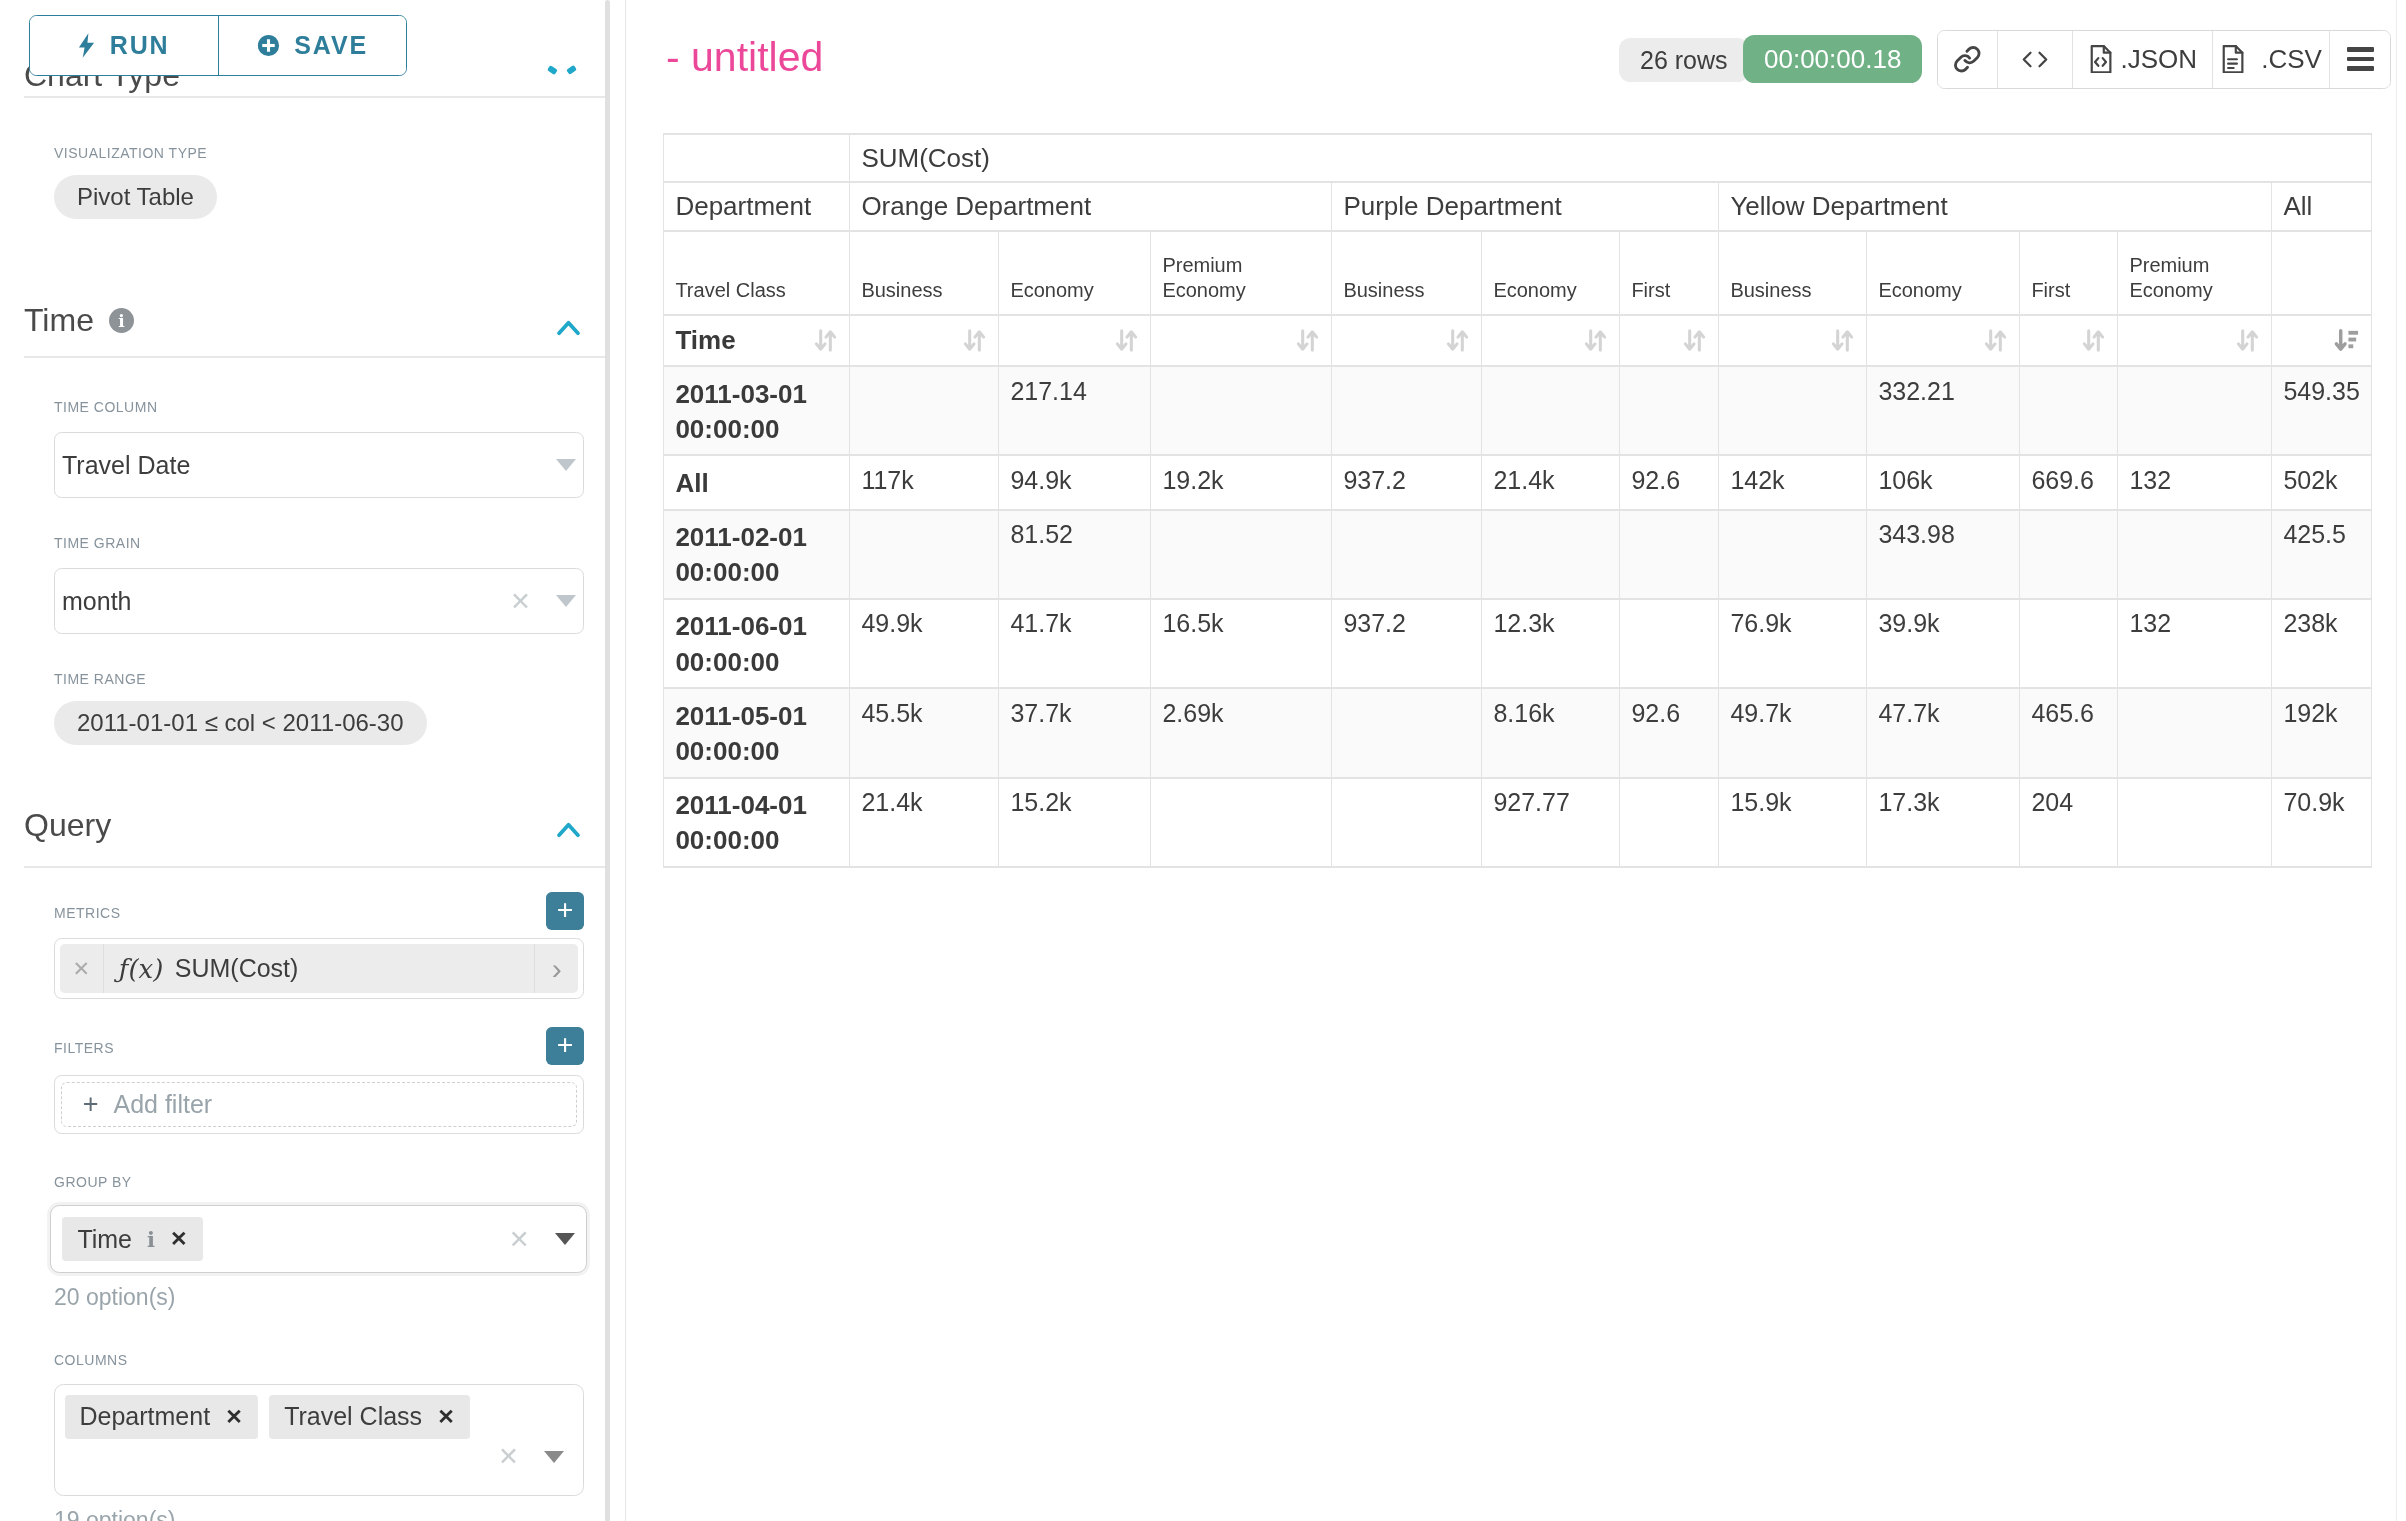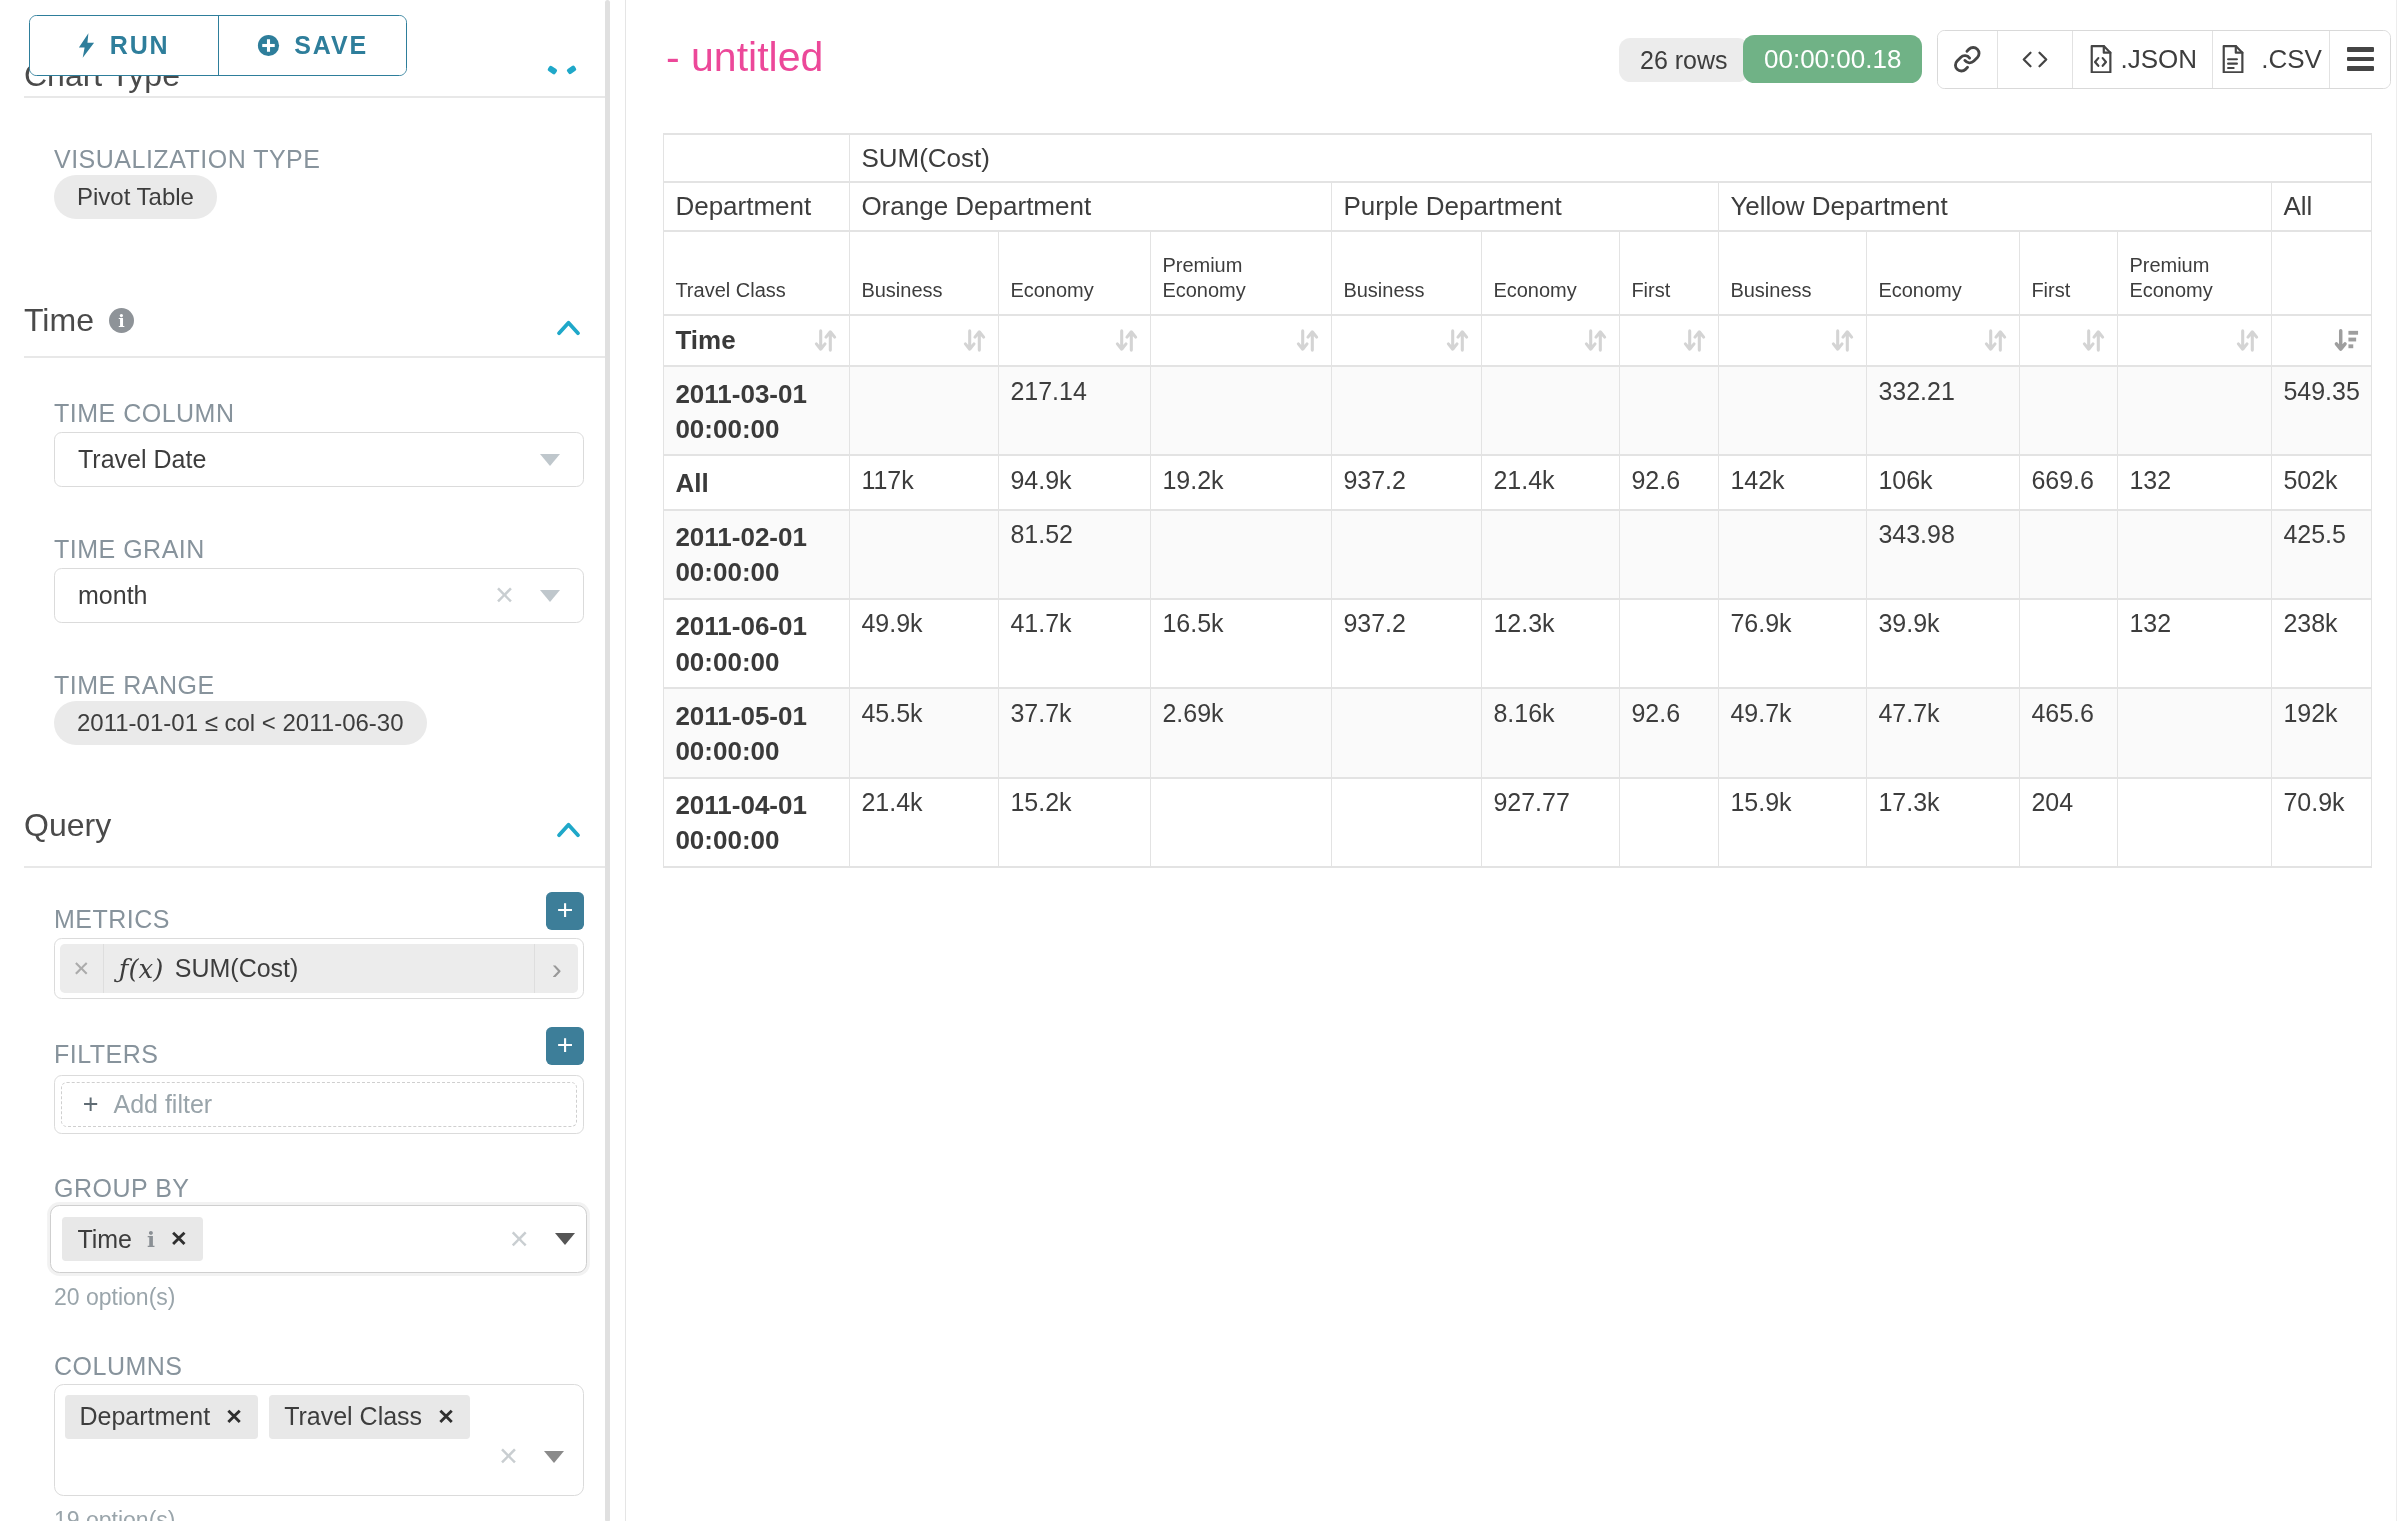--- a/index.html
+++ b/index.html
@@ -22,40 +22,40 @@
   #run-save { position:absolute; left:28.5px; top:15px; height:61px; display:flex; z-index:4;
     border:1.9px solid #2E7E9B; border-radius:7.6px; background:#fff; overflow:hidden; }
   .rs-btn { width:188px; display:flex; align-items:center; justify-content:center; gap:13.3px;
     background:#fff; border:none; cursor:pointer; color:#2E7E9B; font-size:25px; font-weight:700;
     letter-spacing:1.9px; font-family:"Liberation Sans",sans-serif; }
   #save-button { border-left:1.9px solid #2E7E9B; }
 
   .divider { position:absolute; left:24px; width:585px; height:1.9px; background:#e8e8e8; }
   #divider-1 { top:96px; } #divider-2 { top:356px; } #divider-3 { top:866px; }
 
-  .ctl-label { position:absolute; left:54px; font-size:25px; color:#87939C; letter-spacing:0.5px; }
+  .ctl-label { position:absolute; left:54px; font-size:14px; color:#87939C; letter-spacing:0.5px; }
   .section-title { position:absolute; left:24px; font-size:32px; color:#4a4a4a; font-weight:500;
     display:flex; align-items:center; gap:15px; }
   .info-dot { width:25px; height:25px; border-radius:50%; background:#8E9398; color:#fff;
     font-family:"DejaVu Serif",serif; font-size:17px; font-weight:700; display:inline-flex;
     align-items:center; justify-content:center; }
   .section-chevron { position:absolute; left:555px; }
 
   .pill { position:absolute; left:54px; height:44px; background:#eaeaea; border-radius:22px;
     display:inline-flex; align-items:center; padding:0 23px; font-size:24px; color:#3d3d3d;
     white-space:nowrap; }
   #viz-pill { top:175px; } #time-range-pill { top:701px; }
   #viz-label { top:145px; } #time-column-label { top:399px; } #time-grain-label { top:535px; }
   #time-range-label { top:671px; } #metrics-label { top:905px; } #filters-label { top:1040px; }
   #groupby-label { top:1174px; } #columns-label { top:1352px; }
   #time-section-title { top:302px; } #query-section-title { top:807px; }
   #chev-time { top:318px; } #chev-query { top:820px; }
 
-  .select-box { position:absolute; left:54px; width:530px; height:55px; background:#fff;
-    border:1.9px solid #dbdbdb; border-radius:7.6px; display:flex; align-items:center; padding:0 23px;
+  .select-box { position:absolute; left:54px; width:530px; height:66px; background:#fff;
+    border:1.9px solid #dbdbdb; border-radius:7.6px; display:flex; align-items:center; padding:0 7px;
     font-size:25px; color:#3d3d3d; cursor:pointer; }
   #time-column-select { top:432px; } #time-grain-select { top:568px; }
   .select-spacer { flex:1; }
   .clear-x { color:#c9ced1; font-size:25px; margin-right:25px; cursor:pointer; }
   .caret-down { width:0; height:0; border-left:10.5px solid transparent; border-right:10.5px solid transparent;
     border-top:12.4px solid #bfc7cc; cursor:pointer; }
   .caret-dark { border-top-color:#555; }
 
   .plus-button { position:absolute; left:546px; width:38px; height:38px; background:#3D7E99;
     border-radius:5.7px; color:#fff; font-size:28.5px; line-height:34px; text-align:center;

